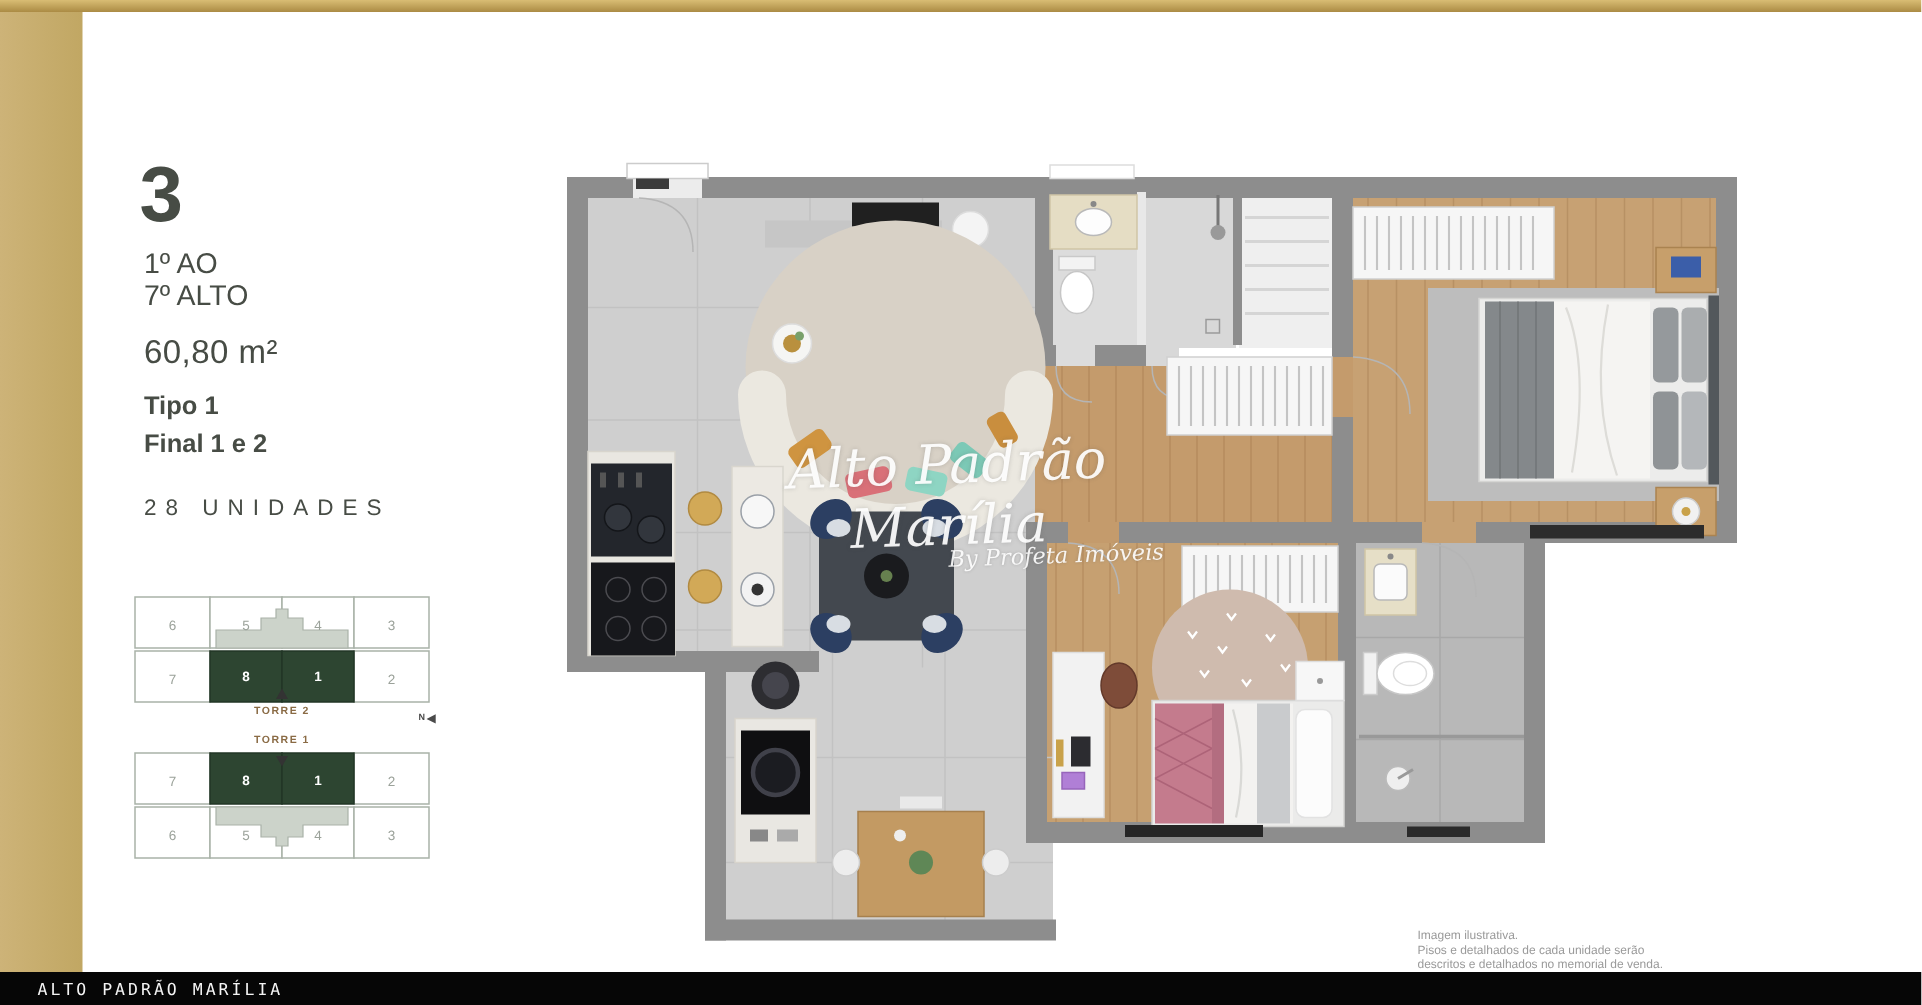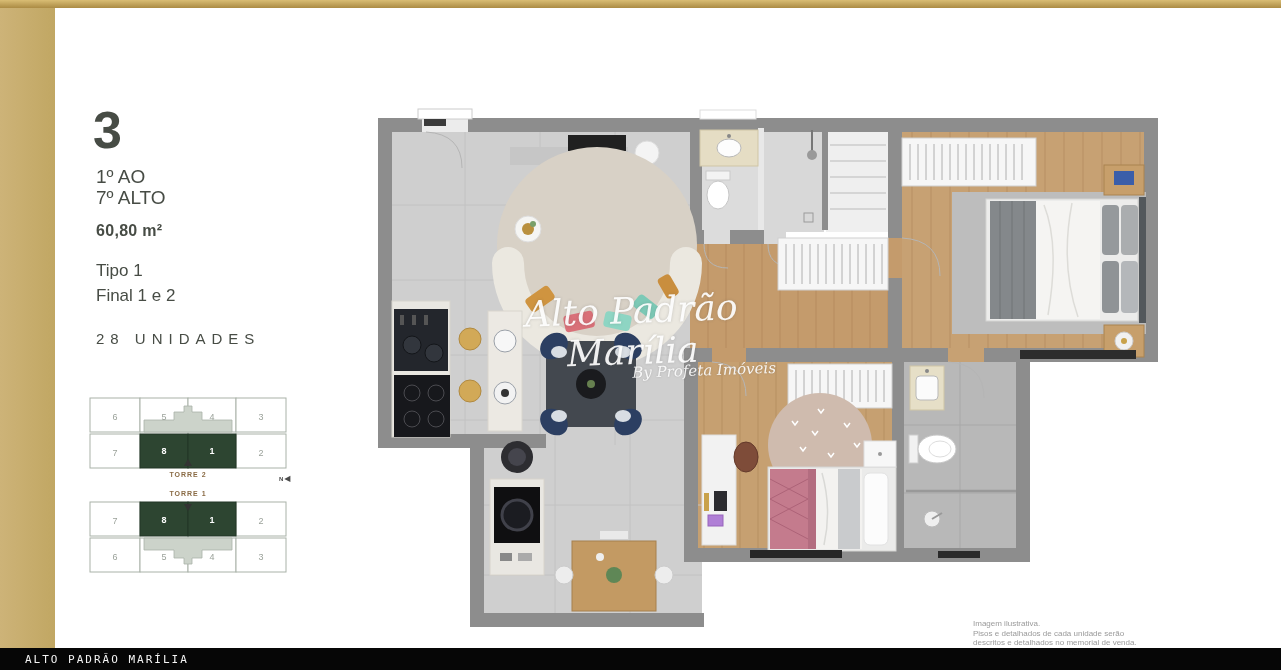--- a/index.html
+++ b/index.html
@@ -13,22 +13,22 @@
     background:linear-gradient(90deg,#cdb378,#c1a763);z-index:5;}
   #footer-bar{position:absolute;left:0;bottom:0;width:1281px;height:22px;background:#060606;z-index:7;
     display:flex;align-items:center;}
   #footer-bar span{color:#f4f4f4;font-family:"DejaVu Sans Mono",monospace;font-size:11px;
     letter-spacing:2px;margin-left:25px;}
 
   
   .info{position:absolute;color:#474c45;z-index:4;}
   #plan-number{left:93px;top:100px;font-size:52px;font-weight:bold;}
   #floor-range{left:96px;top:166px;font-size:19px;line-height:21px;}
-  #area-label{left:96px;top:222px;font-size:16px;font-weight:bold;letter-spacing:.3px;}
-  #type-block{left:96px;top:258px;font-size:17px;line-height:25px;}
+  #area-label{left:96px;top:222px;font-size:22px;font-weight:normal;letter-spacing:.3px;}
+  #type-block{left:96px;top:258px;font-size:17px;line-height:25px;font-weight:bold;}
   #units-label{left:96px;top:330px;font-size:15px;font-weight:normal;letter-spacing:6px;}
 
   .tower{position:absolute;left:88px;width:200px;}
   #tower-a{top:396px;} #tower-b{top:500px;}
   .tower-label{position:absolute;left:88px;width:200px;text-align:center;font-size:7px;
     letter-spacing:1px;color:#8a6b45;font-weight:bold;z-index:4;}
   #tower-a-label{top:471px;} #tower-b-label{top:490px;}
   #compass{position:absolute;left:279px;top:474px;font-size:8px;color:#4a4a4a;z-index:4;
     display:flex;align-items:center;gap:1px;}
   #compass .n{font-size:6px;font-weight:bold;}
@@ -38,21 +38,21 @@
   
   #watermark-title{position:absolute;left:462px;top:290px;width:340px;text-align:center;
     font-family:"DejaVu Serif",serif;font-style:italic;font-size:36px;color:rgba(255,255,255,.92);
     z-index:3;text-shadow:0 0 3px rgba(80,80,80,.25);transform:rotate(-2deg);}
   #watermark-subtitle{position:absolute;left:596px;top:362px;width:180px;text-align:right;
     font-family:"DejaVu Serif",serif;font-style:italic;font-size:15px;color:rgba(255,255,255,.9);
     z-index:3;text-shadow:0 0 2px rgba(80,80,80,.3);transform:rotate(-2deg);}
 
   
   #disclaimer{position:absolute;left:945px;top:619px;font-size:8px;line-height:9.5px;
-    color:#9a9a9a;z-index:4;margin-left:28px;}
+    color:#9a9a9a;z-index:4;}
 
   #floorplan{position:absolute;left:360px;top:105px;width:815px;height:530px;z-index:1;}
 </style>
 </head>
 <body>
 
 <div id="poster">
 
   <div id="gold-top-band"></div>
   <div id="gold-side-stripe"></div>

